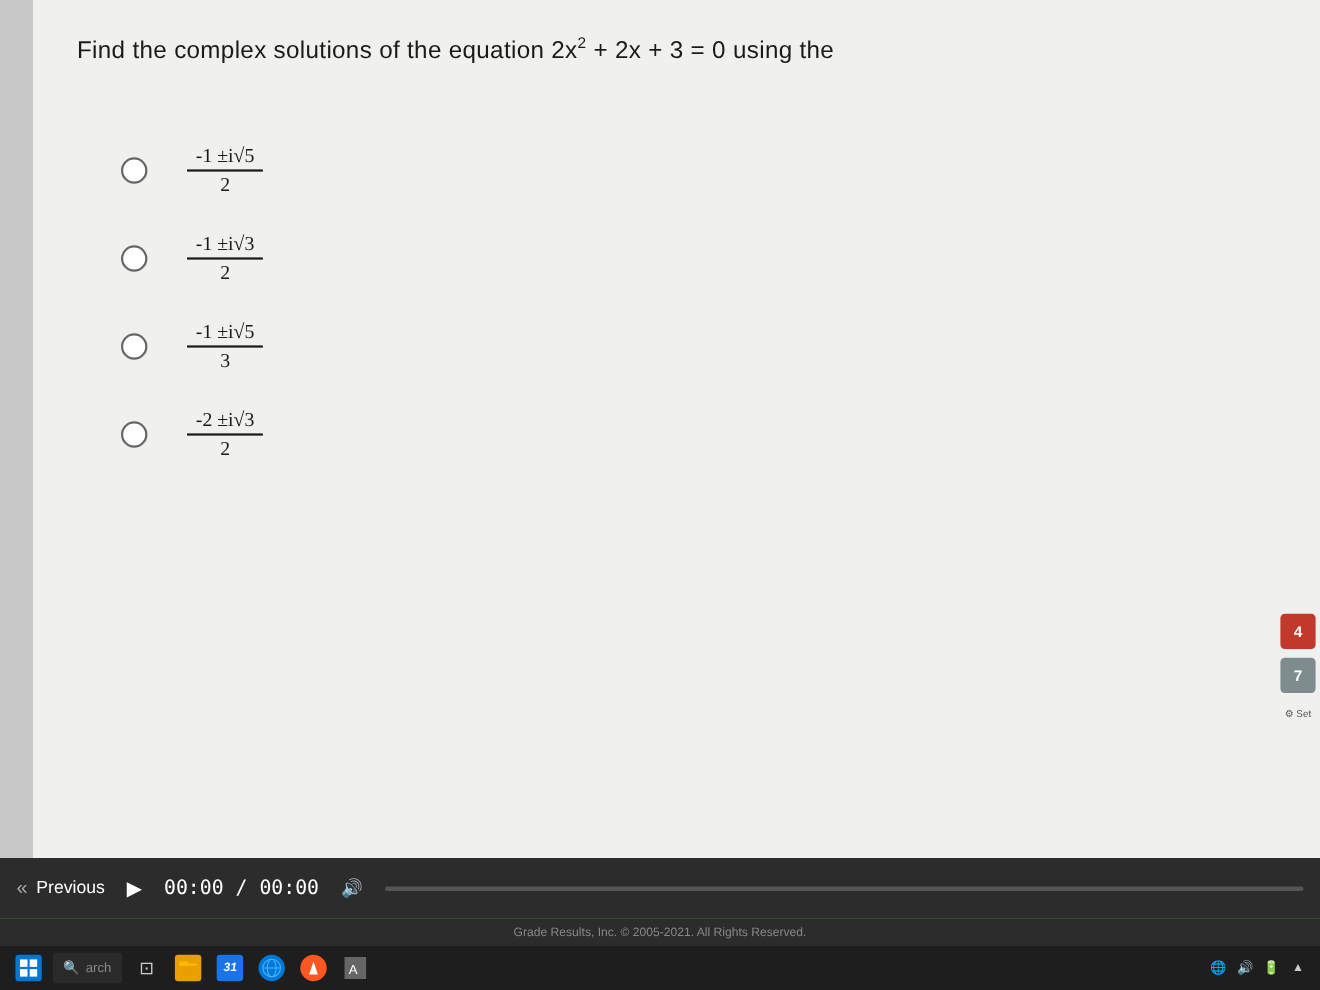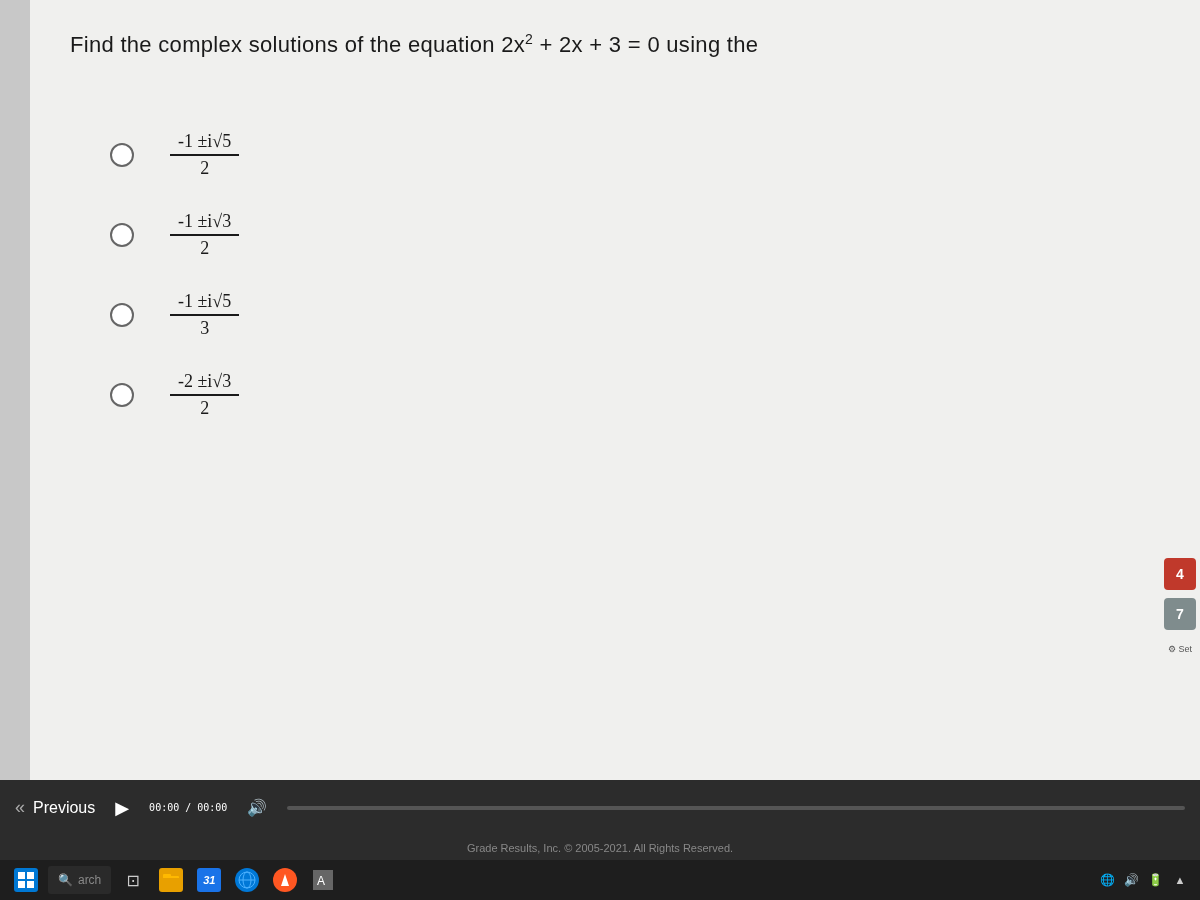--- a/index.html
+++ b/index.html
@@ -172,21 +172,21 @@
     }
 
     .play-btn {
       color: white;
       font-size: 18px;
       cursor: pointer;
     }
 
     .timer-text {
       color: white;
-      font-size: 10px;
+      font-size: 18px;
       font-family: monospace;
     }
 
     .volume-icon {
       color: white;
       font-size: 16px;
     }
 
     .progress-bar-container {
       flex: 1;

